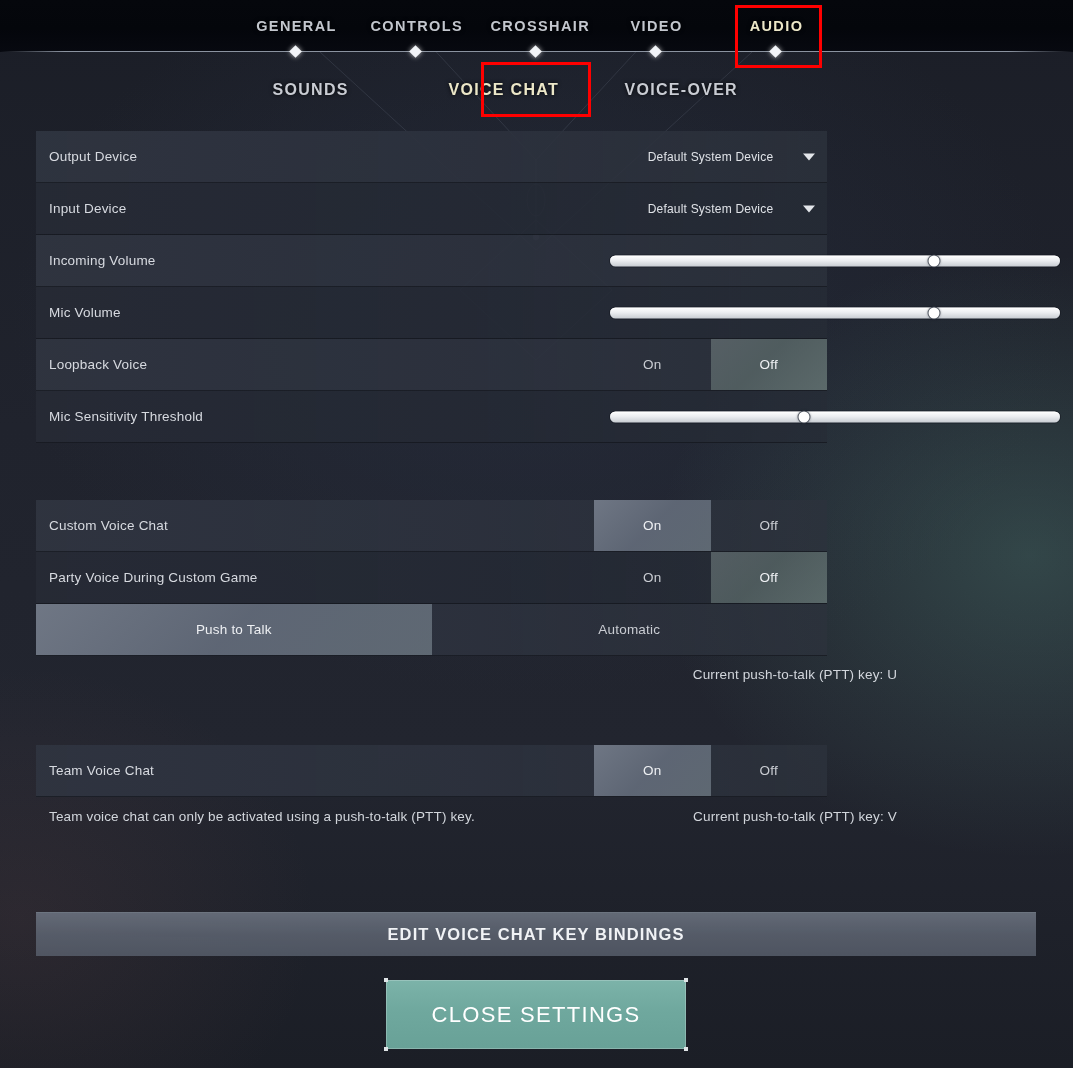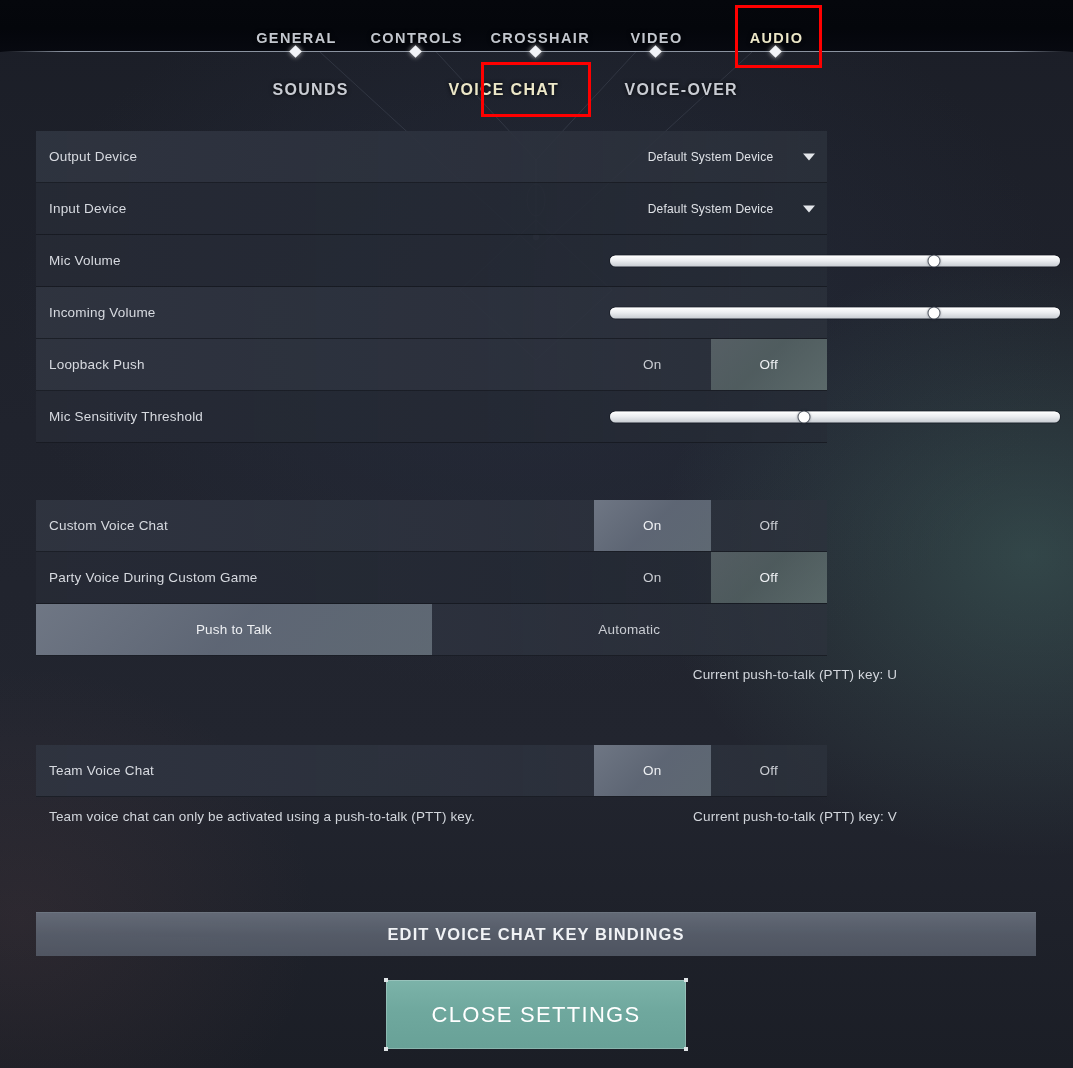--- a/index.html
+++ b/index.html
@@ -36,21 +36,21 @@
   
   .header {
     position: absolute;
     left: 0; top: 0;
     width: 1073px;
     height: 52px;
     background: linear-gradient(180deg, #05070c 0%, #04060b 55%, #070910 100%);
   }
   .nav {
     position: absolute;
-    left: 0; top: 12px;
+    left: 0; top: 0;
     width: 1073px; height: 52px;
     display: flex;
     align-items: center;
     justify-content: center;
     gap: 0px;
   }
   .nav-item {
     color: #c3c7ce;
     font-size: 14.5px;
     letter-spacing: 1.4px;
@@ -332,42 +332,42 @@
     <div class="row alt">
       <div class="row-label">Input Device</div>
       <div class="row-control">
         <div class="dropdown">
           <span class="dropdown-value">Default System Device</span>
           <span class="dropdown-arrow"></span>
         </div>
       </div>
     </div>
 
-    <div class="row alt">
-      <div class="row-label">Mic Volume</div>
+    <div class="row">
+      <div class="row-label">Incoming Volume</div>
       <div class="row-control">
         <div class="slider">
           <div class="slider-track"></div>
           <div class="slider-handle" style="left: 72%;"></div>
         </div>
       </div>
     </div>
 
-    <div class="row">
-      <div class="row-label">Incoming Volume</div>
+    <div class="row alt">
+      <div class="row-label">Mic Volume</div>
       <div class="row-control">
         <div class="slider">
           <div class="slider-track"></div>
           <div class="slider-handle" style="left: 72%;"></div>
         </div>
       </div>
     </div>
 
     <div class="row">
-      <div class="row-label">Loopback Push</div>
+      <div class="row-label">Loopback Voice</div>
       <div class="row-control">
         <div class="toggle">
           <div class="toggle-opt">On</div>
           <div class="toggle-opt selected greenish">Off</div>
         </div>
       </div>
     </div>
 
     <div class="row alt">
       <div class="row-label">Mic Sensitivity Threshold</div>

